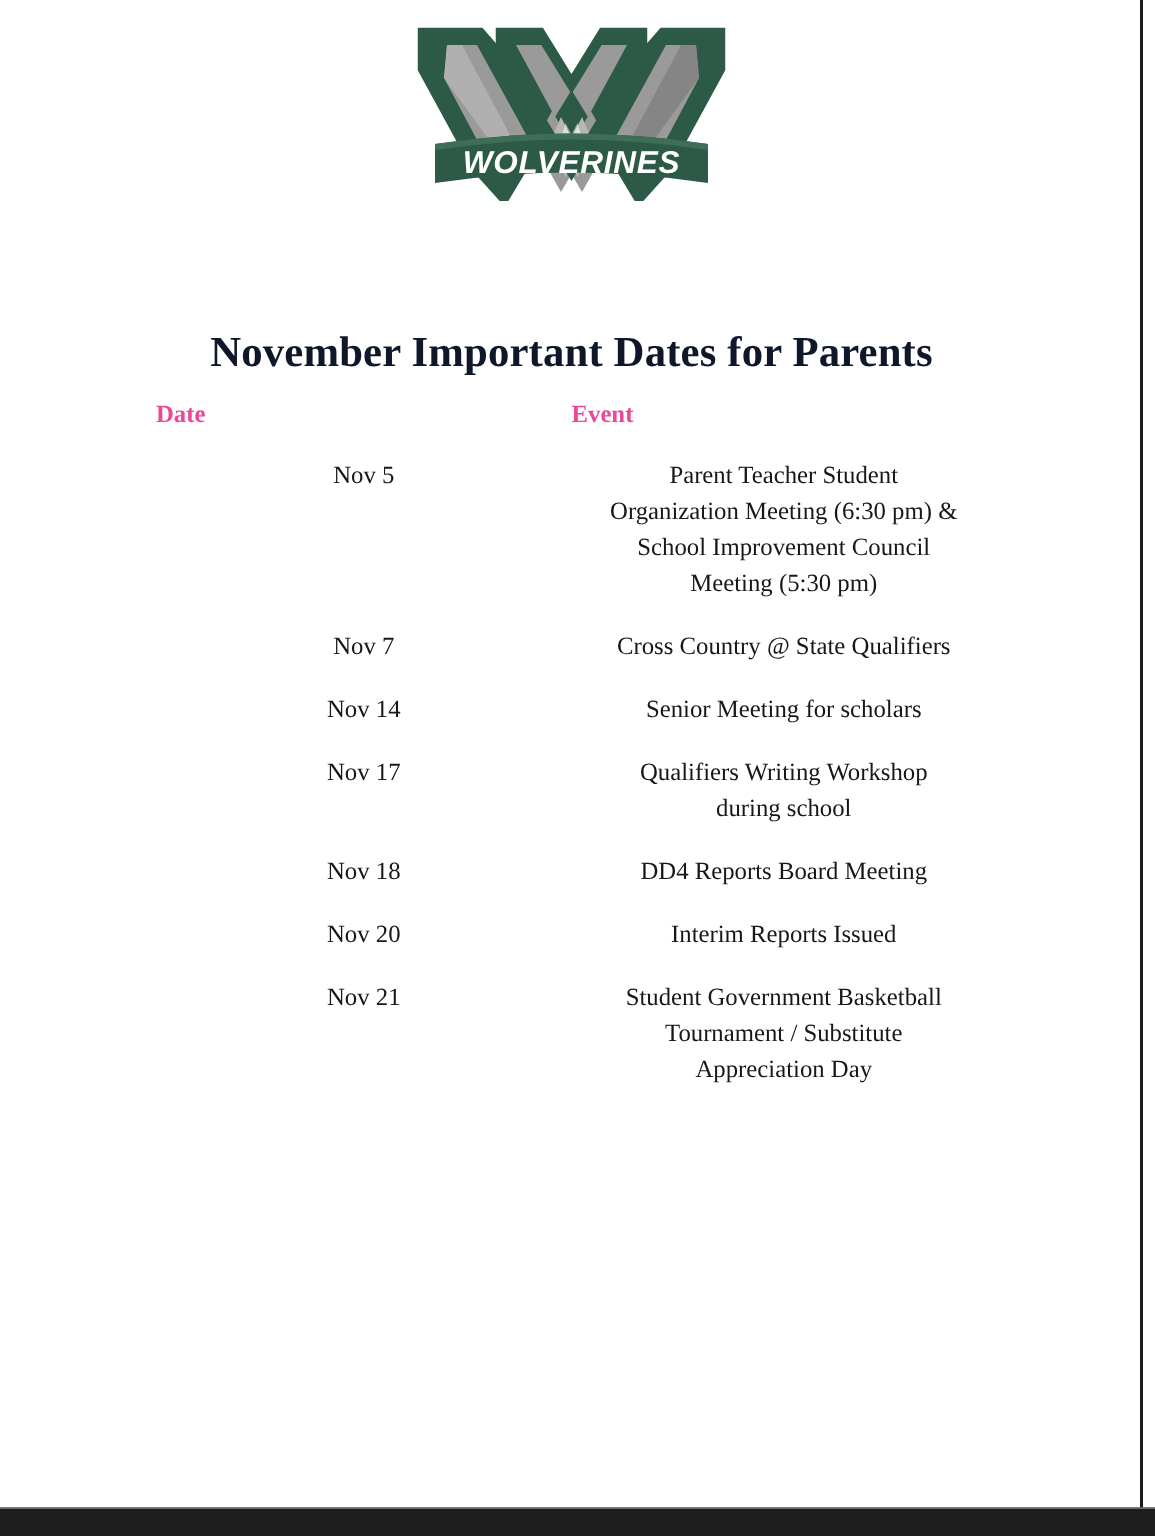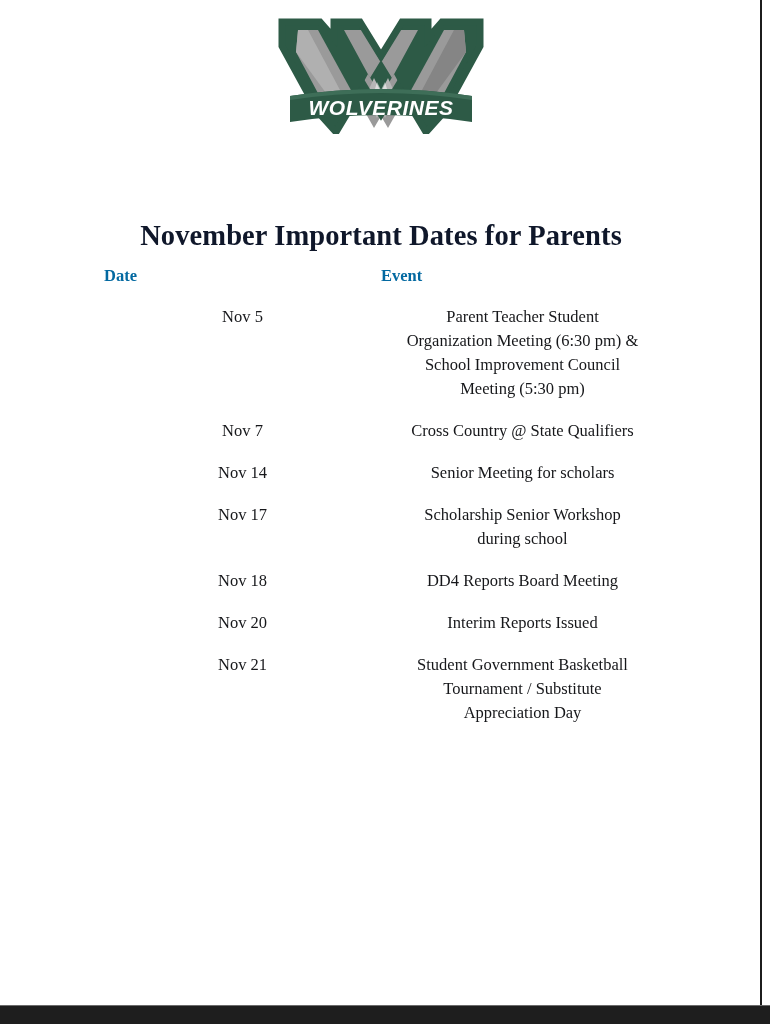--- a/index.html
+++ b/index.html
@@ -76,21 +76,21 @@
     left: 104px;
     top: 264px;
     width: 560px;
     border-collapse: collapse;
   }
   #sched-table th {
     text-align: left;
     vertical-align: top;
     font-size: 16.5px;
     font-weight: bold;
-    color: #0369a1;
+    color: #ec4899;
     padding: 0 0 18px 0;
     line-height: 1.42;
   }
   #sched-table td {
     text-align: center;
     vertical-align: top;
     font-size: 16.5px;
     font-weight: normal;
     color: #16171a;
     line-height: 1.455;
@@ -169,21 +169,21 @@
         </tr>
         <tr class="row">
           <td class="col-date">Nov 14</td>
           <td class="col-event">
             <span class="evt-line">Senior Meeting for scholars</span>
           </td>
         </tr>
         <tr class="row">
           <td class="col-date">Nov 17</td>
           <td class="col-event">
-            <span class="evt-line">Scholarship Senior Workshop</span>
+            <span class="evt-line">Qualifiers Writing Workshop</span>
             <span class="evt-line">during school</span>
           </td>
         </tr>
         <tr class="row">
           <td class="col-date">Nov 18</td>
           <td class="col-event">
             <span class="evt-line">DD4 Reports Board Meeting</span>
           </td>
         </tr>
         <tr class="row">

